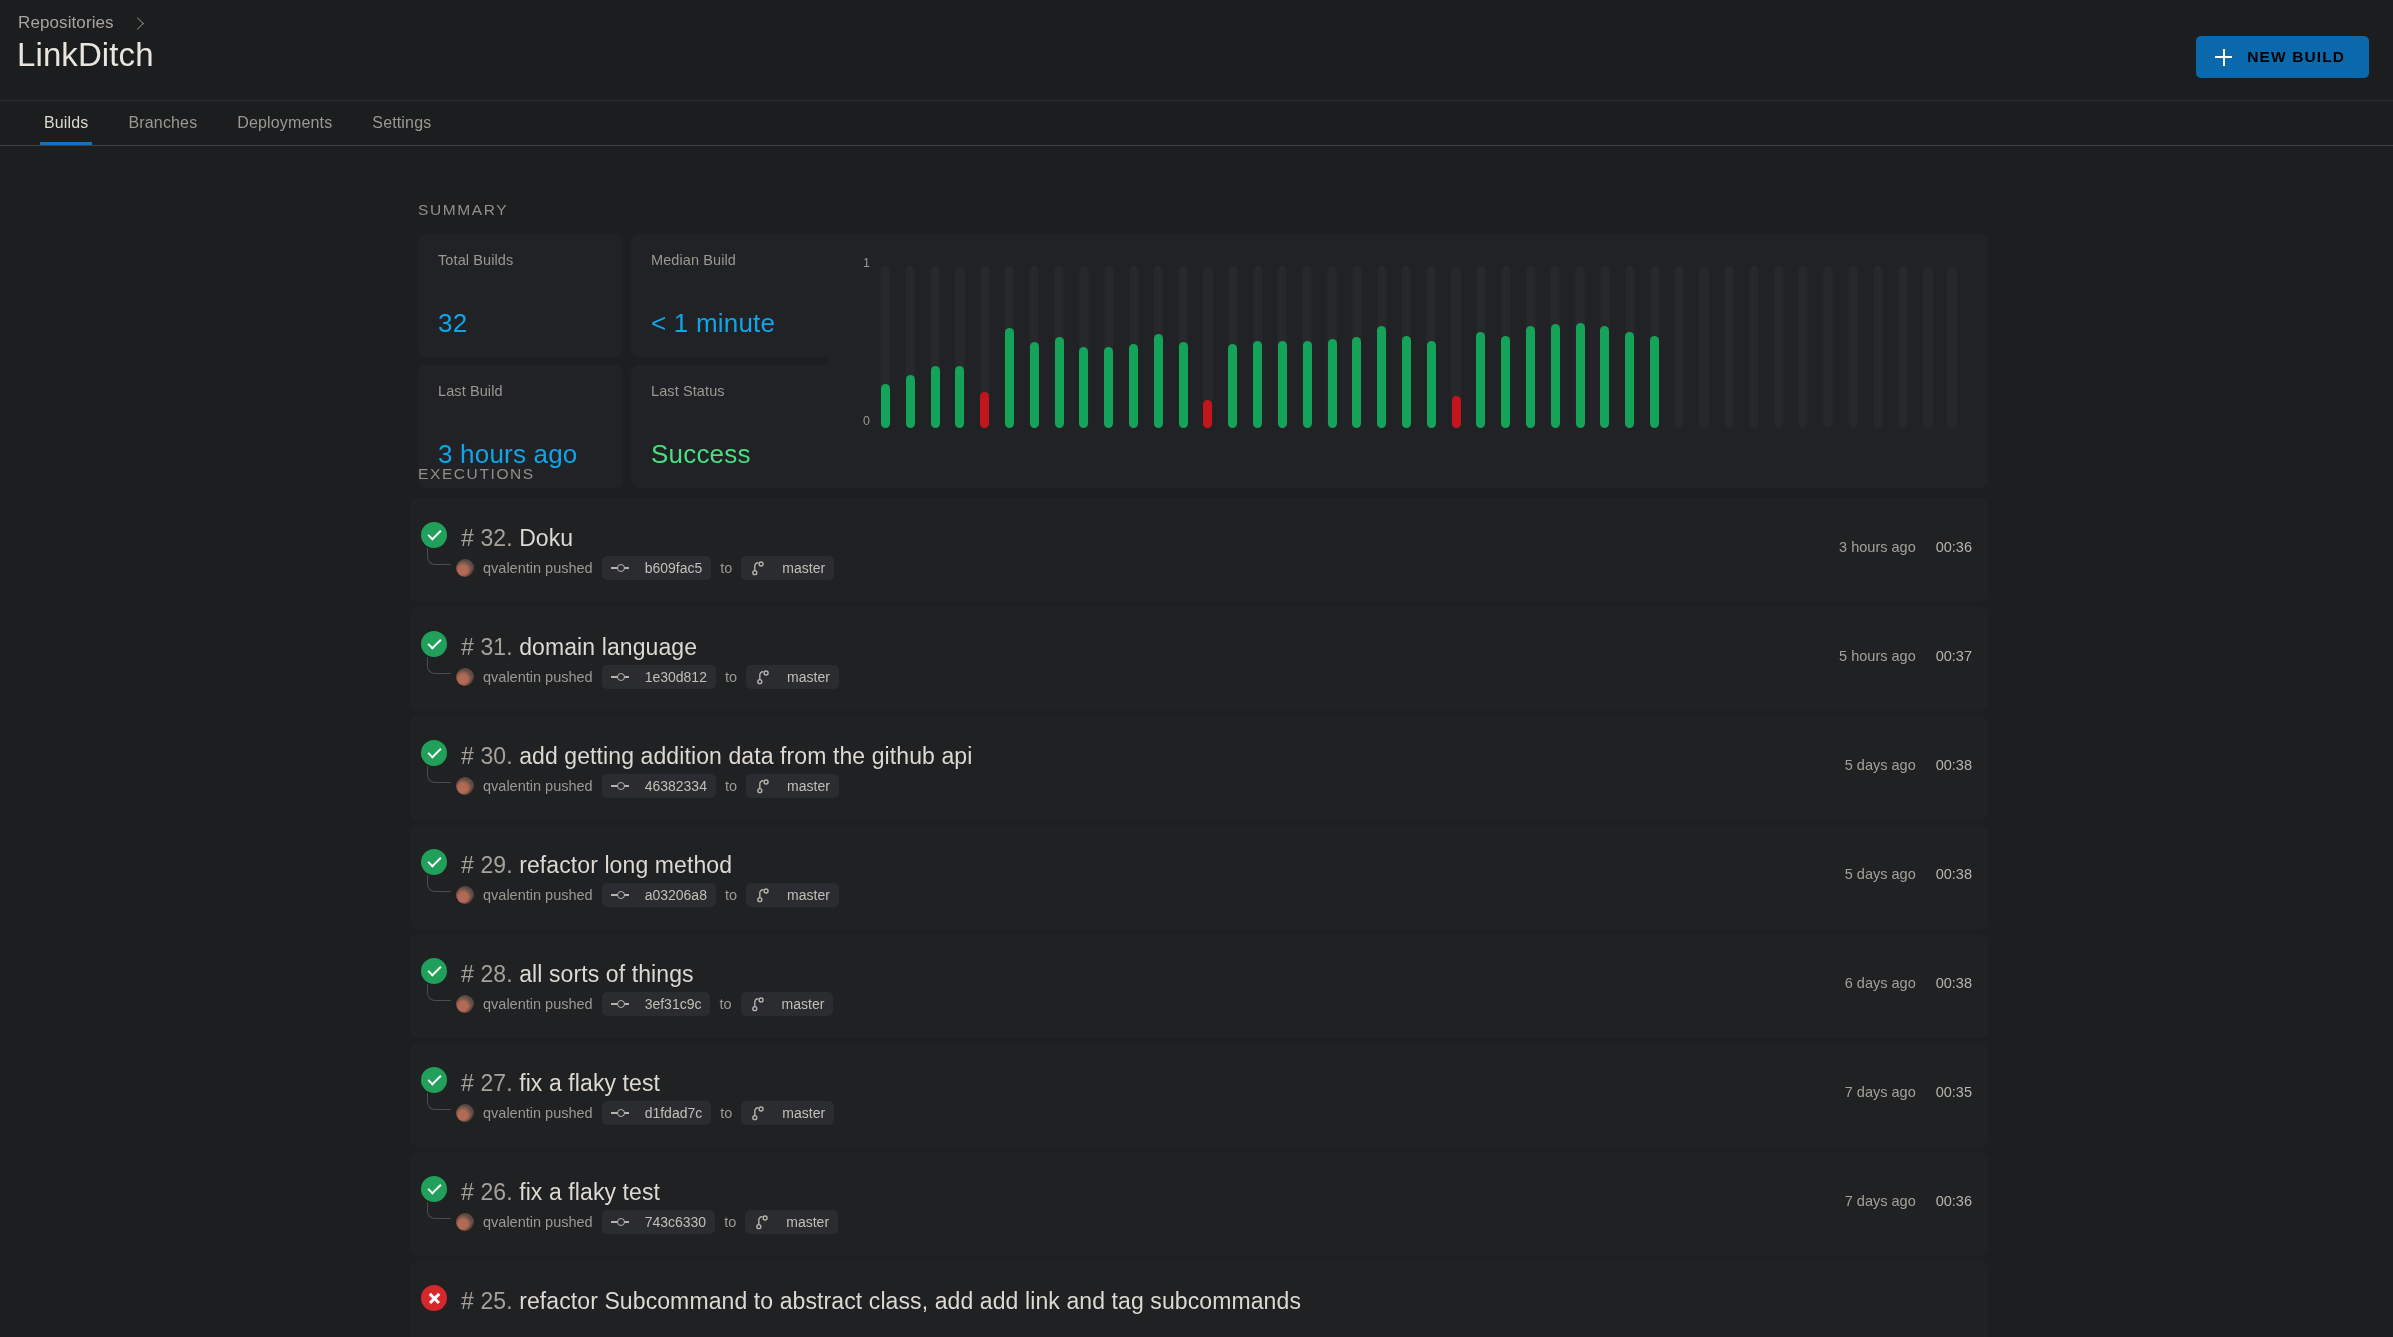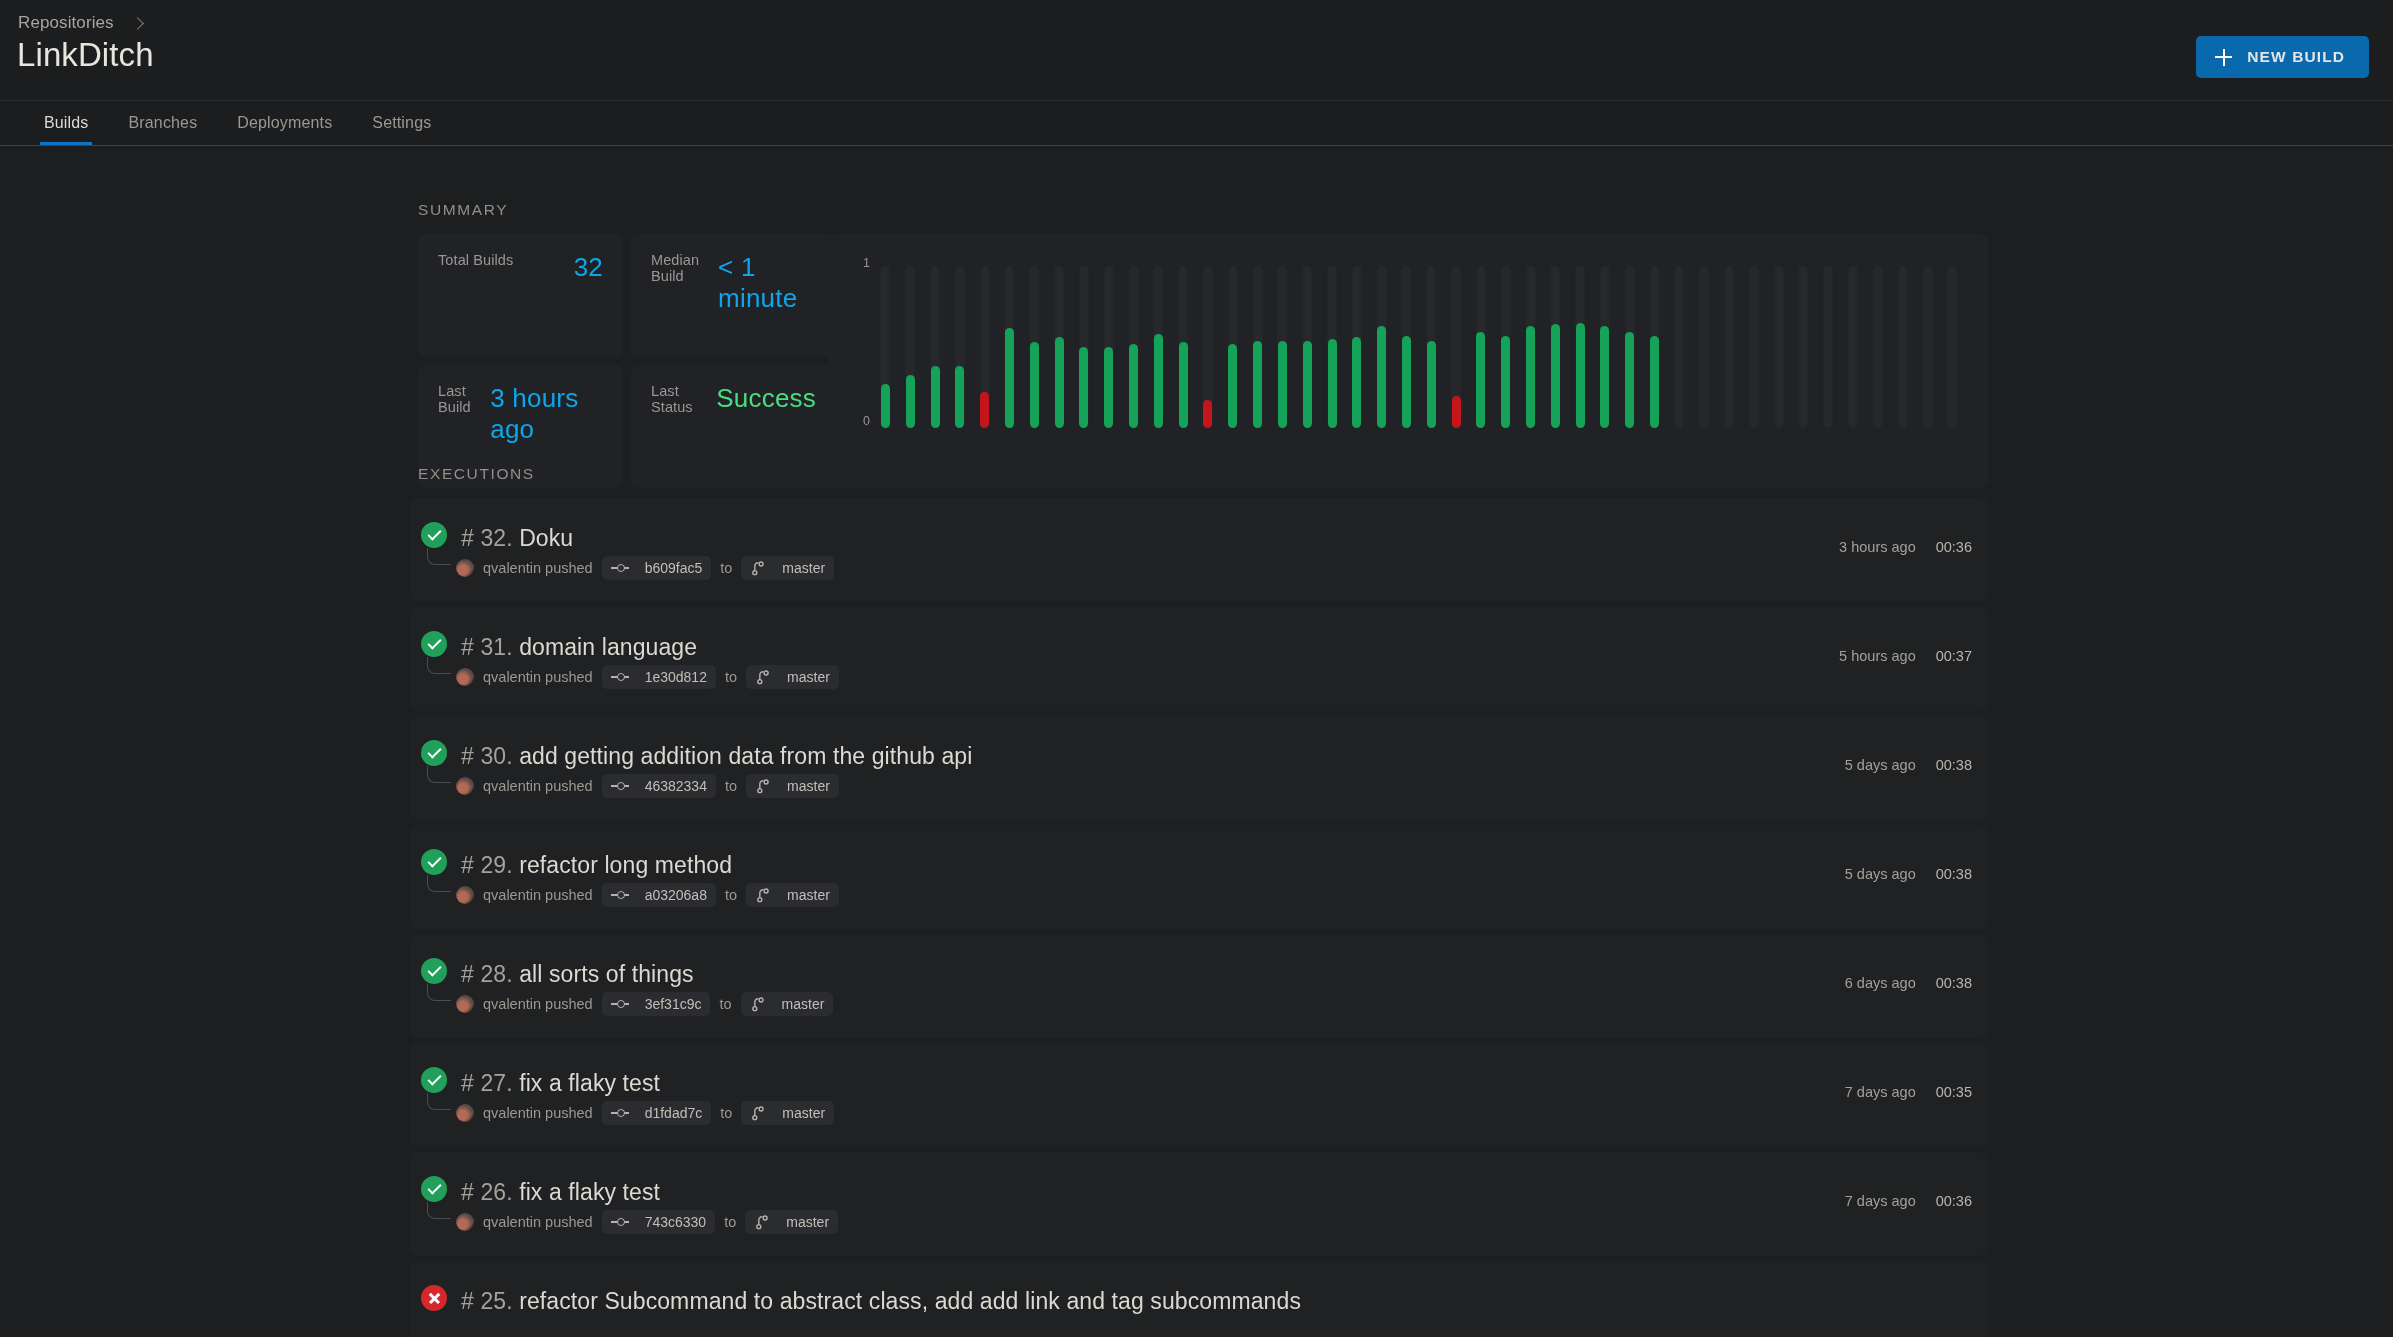--- a/index.html
+++ b/index.html
@@ -29,21 +29,21 @@
   }
   .page-title {
     position: absolute; left: 17px; top: 36px;
     font-size: 33px; font-weight: 400; color: #e9e5de; letter-spacing: .1px;
   }
   .new-build-btn {
     position: absolute; right: 24px; top: 36px;
     height: 42px; padding: 0 24px 0 19px;
     background: #0a69ad; border: none; border-radius: 5px;
     display: flex; align-items: center; gap: 15px;
-    color: #e5e5e5; font-size: 15.5px; font-weight: 600; letter-spacing: 1.1px;
+    color: #000000; font-size: 15.5px; font-weight: 600; letter-spacing: 1.1px;
     font-family: "Liberation Sans", sans-serif;
     cursor: pointer;
   }
   .plus-icon {
     position: relative; width: 17px; height: 17px; display: inline-block;
   }
   .plus-icon::before, .plus-icon::after {
     content: ""; position: absolute; background: #fff;
   }
   .plus-icon::before { left: 0; top: 7.5px; width: 17px; height: 2px; }
@@ -84,21 +84,21 @@
   .exec-label    { position: absolute; left: 418px; top: 319px; }
 
   
   .cards {
     position: absolute; left: 418px; top: 88px;
     display: grid; grid-template-columns: 205px 205px; grid-template-rows: 123px 123px;
     gap: 8px;
   }
   .card {
     background: #202225; border-radius: 7px; padding: 18px 20px;
-    display: flex; justify-content: space-between;
+    display: flex; flex-direction: column; justify-content: space-between;
   }
   .card-label { font-size: 14.5px; color: #9b9791; letter-spacing: .1px; }
   .card-value { font-size: 26px; color: #0ea5e9; letter-spacing: .2px; }
   .card-value.success { color: #4ade80; }
 
   
   .chart-panel {
     position: absolute; left: 829px; top: 88px; width: 1159px; height: 254px;
     background: #202225; border-radius: 7px;
   }

